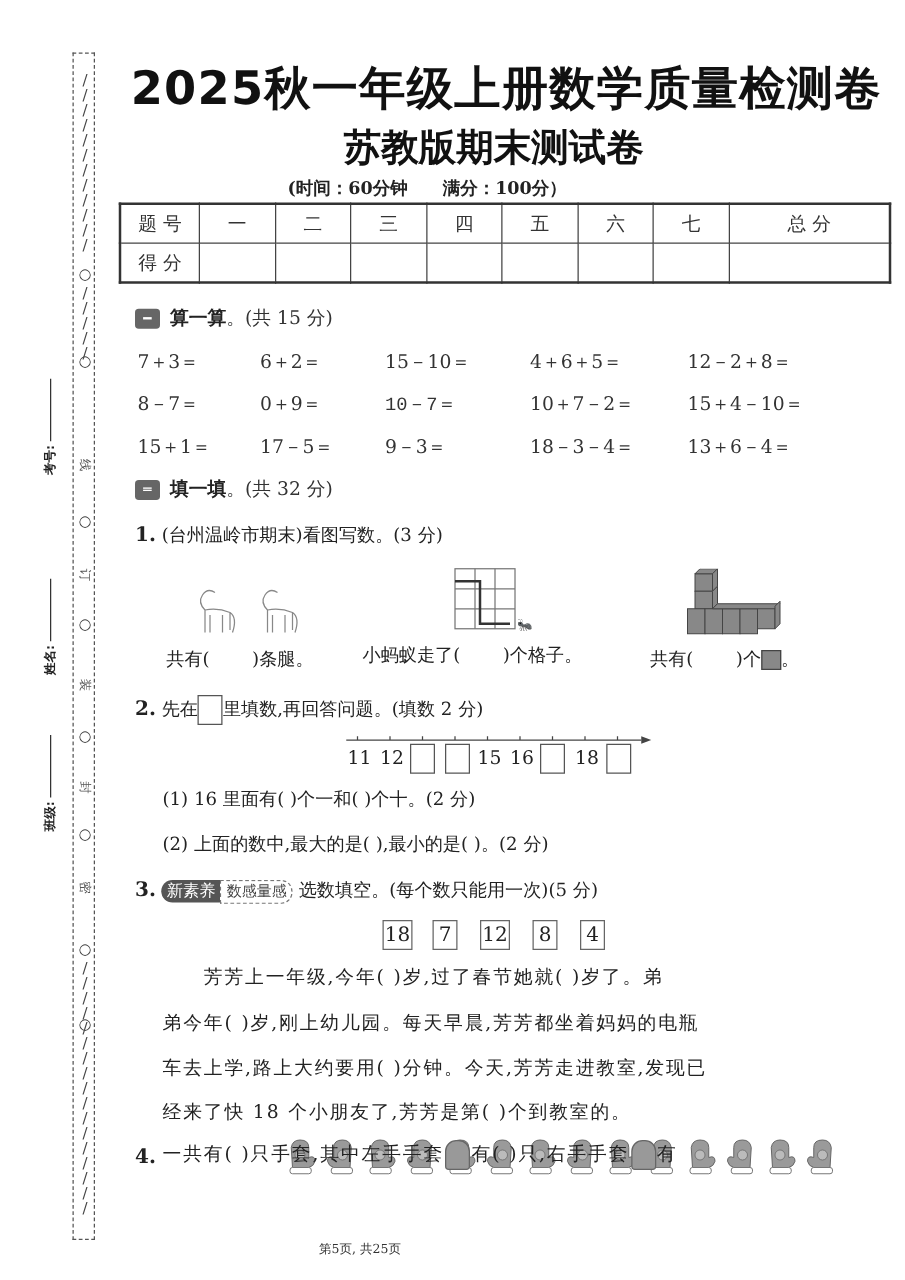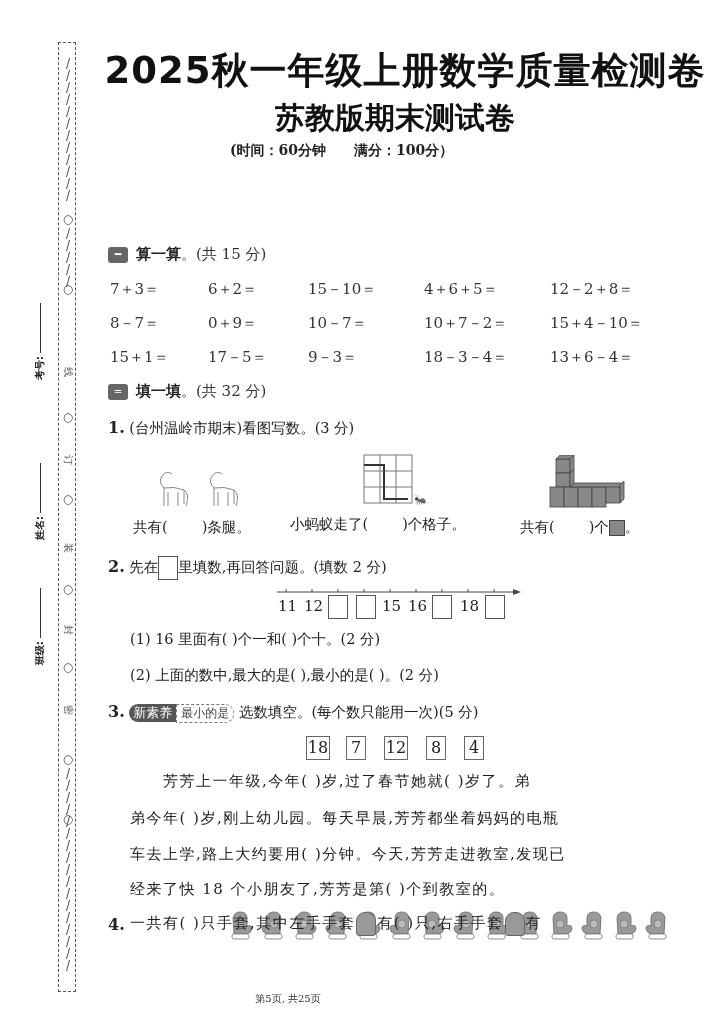--- a/index.html
+++ b/index.html
@@ -76,40 +76,62 @@
 </div>
 
 <div class="abs title1">2025秋一年级上册数学质量检测卷</div>
 <div class="abs title2">苏教版期末测试卷</div>
 <div class="abs subtitle">
   <span>(时间：60分钟</span><span>满分：100分）</span>
 </div>
 
 <table class="score">
   <tbody>
+      <tr>
+    <td style="width:60px;">题 号</td>
+    <td>一</td>
+    <td>二</td>
+    <td>三</td>
+    <td>四</td>
+    <td>五</td>
+    <td>六</td>
+    <td>七</td>
+    <td>总 分</td>
+  </tr>
+  <tr>
+    <td>得 分</td>
+    <td></td>
+    <td></td>
+    <td></td>
+    <td></td>
+    <td></td>
+    <td></td>
+    <td></td>
+    <td></td>
+  </tr>
 </tbody>
   </table>
 
 <div class="abs section-head" style="left:108px; top:245px;">
   <span class="section-badge">━</span>
   <span class="section-title">算一算</span>
   <span class="section-note">。(共 15 分)</span>
 </div>
 
 <div class="calc-row" style="top:280px;">
   <span style="left:0;">7＋3＝</span>
   <span style="left:98px;">6＋2＝</span>
   <span style="left:198px;">15－10＝</span>
   <span style="left:314px;">4＋6＋5＝</span>
   <span style="left:440px;">12－2＋8＝</span>
 </div>
 <div class="calc-row" style="top:314px;">
   <span style="left:0;">8－7＝</span>
   <span style="left:98px;">0＋9＝</span>
-  <span style="left:198px;">10－7＝</span>
+  <span style="left:198px;font-family:Liberation Mono, monospace;">10－7＝</span>
   <span style="left:314px;">10＋7－2＝</span>
   <span style="left:440px;">15＋4－10＝</span>
 </div>
 <div class="calc-row" style="top:348px;">
   <span style="left:0;">15＋1＝</span>
   <span style="left:98px;">17－5＝</span>
   <span style="left:198px;">9－3＝</span>
   <span style="left:314px;">18－3－4＝</span>
   <span style="left:440px;">13＋6－4＝</span>
 </div>
@@ -205,21 +227,21 @@
   <span class="abs" style="left:154px; top:-2px; width:18px; height:22px; border:1px solid #555;"></span>
   <span class="abs" style="left:182px;">18</span>
   <span class="abs" style="left:207px; top:-2px; width:18px; height:22px; border:1px solid #555;"></span>
 </div>
 
 <div class="q" style="left:130px; top:630px;">(1) 16 里面有(        )个一和(        )个十。(2 分)</div>
 <div class="q" style="left:130px; top:666px;">(2) 上面的数中,最大的是(        ),最小的是(        )。(2 分)</div>
 
 <div class="q" style="left:108px; top:702px;">
   <span class="qnum">3.</span>
-  <span class="badge-new">新素养</span><span class="badge-sub">最小的是</span>
+  <span class="badge-new">新素养</span><span class="badge-sub">数感量感</span>
   <span>选数填空。(每个数只能用一次)(5 分)</span>
 </div>
 
 <div class="numbox" style="left:306px; top:736px; width:22px;">18</div>
 <div class="numbox" style="left:346px; top:736px; width:18px;">7</div>
 <div class="numbox" style="left:384px; top:736px; width:22px;">12</div>
 <div class="numbox" style="left:426px; top:736px; width:18px;">8</div>
 <div class="numbox" style="left:464px; top:736px; width:18px;">4</div>
 
 <div class="para" style="left:163px; top:772px;">芳芳上一年级,今年(      )岁,过了春节她就(      )岁了。弟</div>

